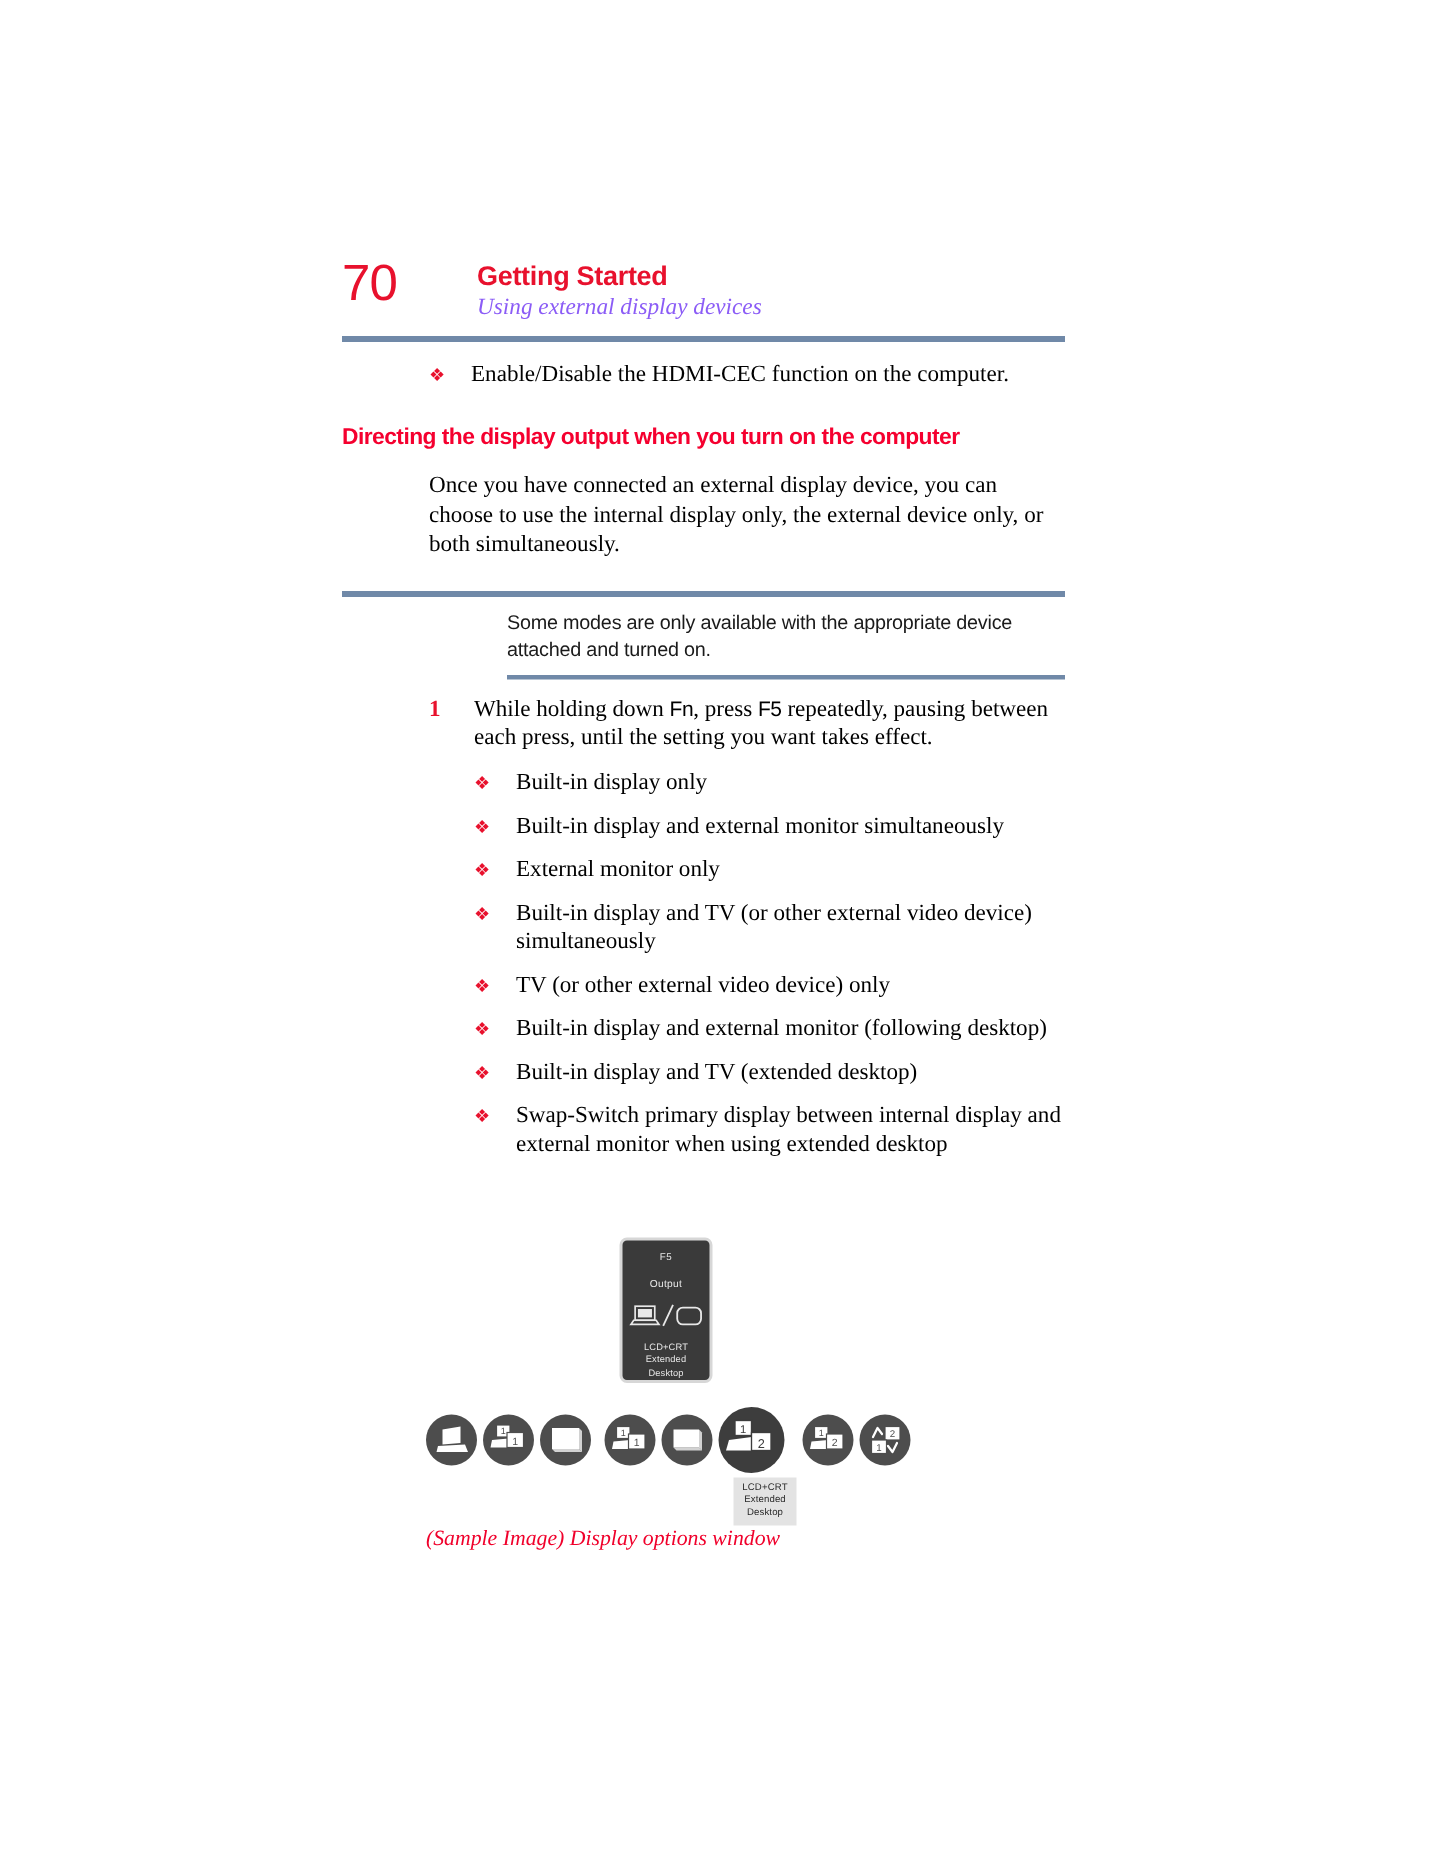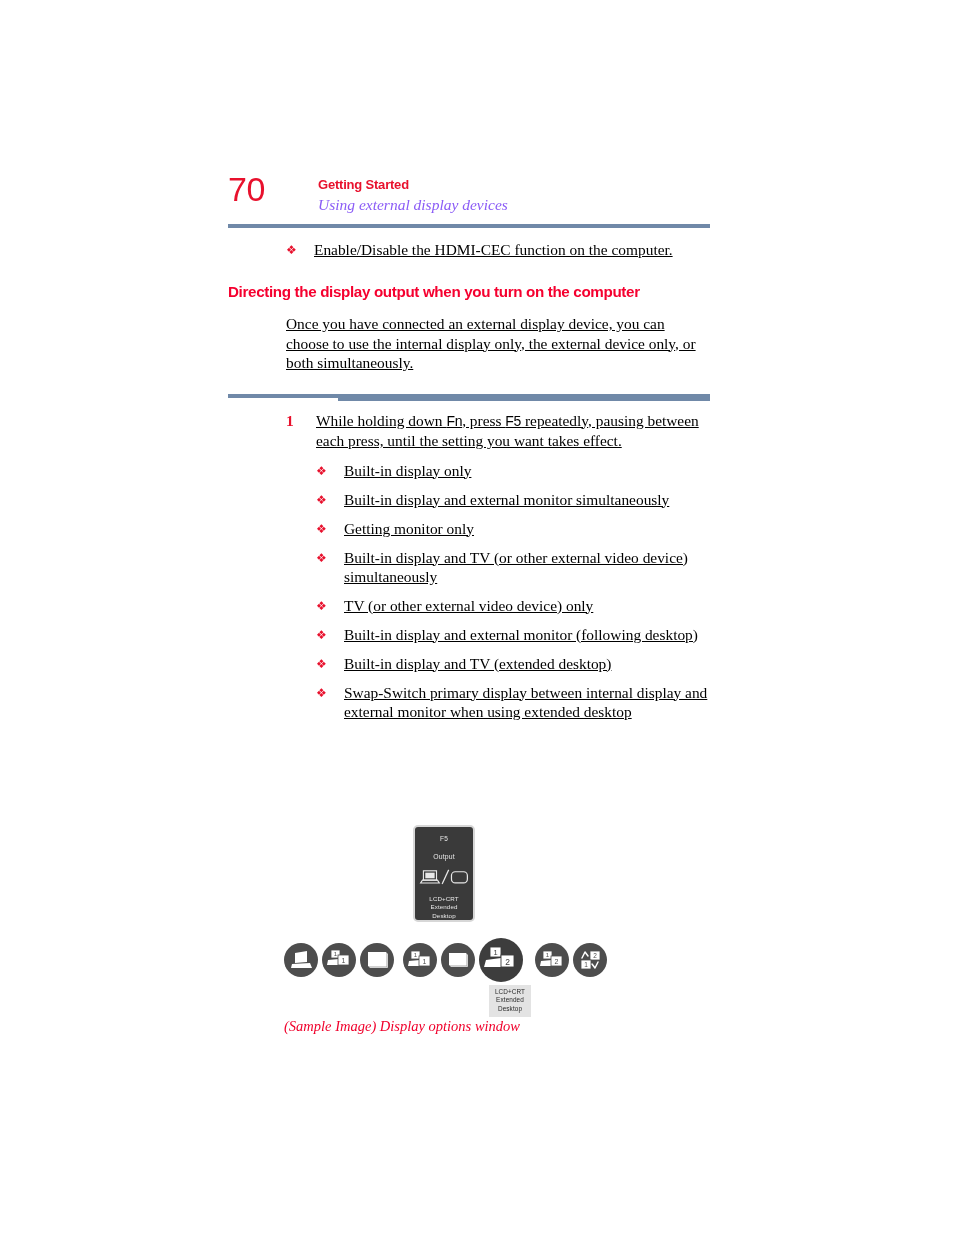--- a/index.html
+++ b/index.html
@@ -41,21 +41,21 @@
     letter-spacing: -0.5px;
     line-height: 1;
   }
   .header-text {
     position: absolute;
     left: 90px;
     top: 4px;
   }
   .header-chapter {
     font-family: "Liberation Sans", sans-serif;
-    font-size: 13px;
+    font-size: 18px;
     font-weight: bold;
     color: #e8112d;
     line-height: 17px;
     letter-spacing: -0.2px;
   }
   .header-section {
     font-family: "Liberation Serif", serif;
     font-style: italic;
     font-size: 15.5px;
     color: #8b5cf6;
@@ -77,21 +77,20 @@
     left: 228px;
     top: 236px;
     width: 482px;
   }
 
   .body-text {
     font-family: "Liberation Serif", serif;
     font-size: 15.4px;
     line-height: 19.5px;
     color: #000000;
-    text-decoration: underline;
   }
 
   .bullet-row {
     display: flex;
     align-items: flex-start;
   }
   .bullet-mark {
     color: #e8112d;
     font-size: 12px;
     line-height: 20px;
@@ -301,20 +300,21 @@
       </div>
     </div>
 
 
     <div class="section-heading" style="margin-top:22px;">Directing the display output when you turn on the computer</div>
 
     <div class="indent1 body-text" style="margin-top:12px;">Once you have connected an external display device, you can choose to use the internal display only, the external device only, or both simultaneously.</div>
 
     <div class="note-wrap" style="margin-top:21px;">
       <div class="note-rule-top"></div>
+      <div class="note-text">Some modes are only available with the appropriate device attached and turned on.</div>
       <div class="note-rule-bottom"></div>
     </div>
 
 
     <div class="step-row" style="margin-top:10px;">
       <span class="step-num">1</span>
       <span class="step-body body-text">
         <span>While holding down </span><span class="keyname">Fn</span><span>, press </span><span class="keyname">F5</span><span> repeatedly, pausing between each press, until the setting you want takes effect.</span>
       </span>
     </div>
@@ -324,21 +324,21 @@
       <div class="bullet-row" style="margin-bottom:9px;">
         <span class="bullet-mark">❖</span>
         <span class="bullet-body body-text">Built-in display only</span>
       </div>
       <div class="bullet-row" style="margin-bottom:9px;">
         <span class="bullet-mark">❖</span>
         <span class="bullet-body body-text">Built-in display and external monitor simultaneously</span>
       </div>
       <div class="bullet-row" style="margin-bottom:9px;">
         <span class="bullet-mark">❖</span>
-        <span class="bullet-body body-text">Getting monitor only</span>
+        <span class="bullet-body body-text">External monitor only</span>
       </div>
       <div class="bullet-row" style="margin-bottom:9px;">
         <span class="bullet-mark">❖</span>
         <span class="bullet-body body-text">Built-in display and TV (or other external video device) simultaneously</span>
       </div>
       <div class="bullet-row" style="margin-bottom:9px;">
         <span class="bullet-mark">❖</span>
         <span class="bullet-body body-text">TV (or other external video device) only</span>
       </div>
       <div class="bullet-row" style="margin-bottom:9px;">

